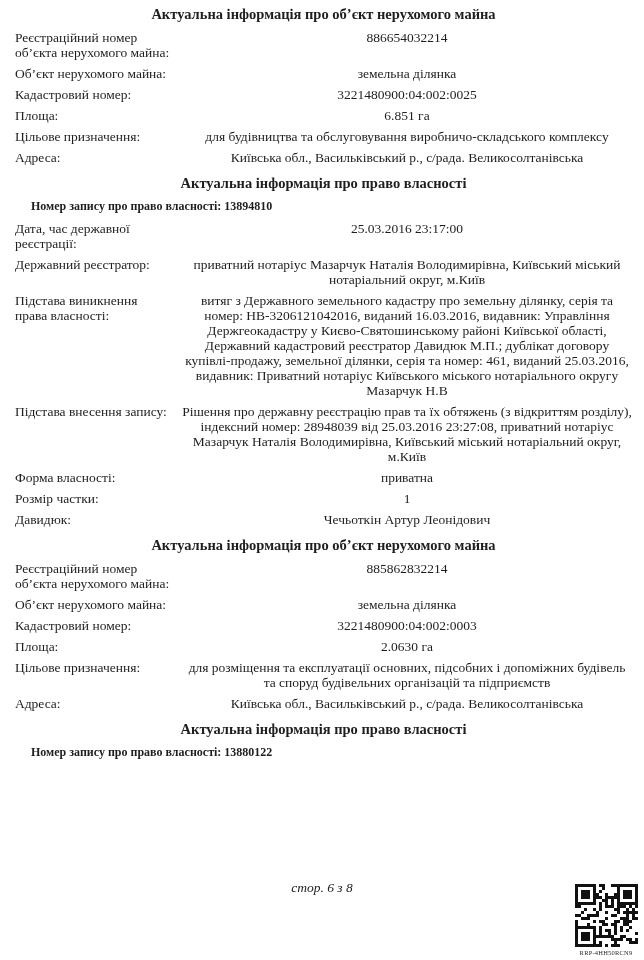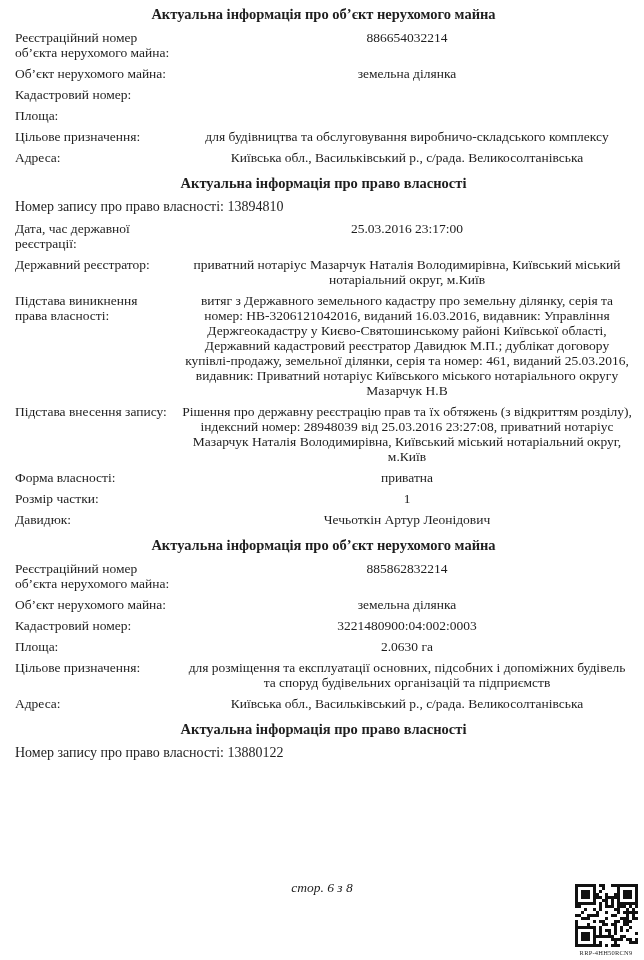--- a/index.html
+++ b/index.html
@@ -27,24 +27,24 @@
     text-align: center;
     font-weight: bold;
     font-size: 14.5px;
     line-height: 17px;
     margin: 10px 0 7px 0;
   }
   .section:first-child .section-title {
     margin-top: 0;
   }
   .record-heading {
-    font-weight: normal;
-    font-size: 14px;
+    font-weight: bold;
+    font-size: 12px;
     line-height: 15px;
-    margin: 0 0 7px 0;
+    margin: 0 0 7px 16px;
   }
   .row {
     display: grid;
     grid-template-columns: 163px 1fr;
     column-gap: 4px;
     margin-bottom: 6px;
     font-size: 13.5px;
     line-height: 15px;
   }
   .row .label {
@@ -98,23 +98,25 @@
       <div class="row">
         <span class="label">Реєстраційний номер об’єкта нерухомого майна:</span>
         <span class="value">886654032214</span>
       </div>
       <div class="row">
         <span class="label">Об’єкт нерухомого майна:</span>
         <span class="value">земельна ділянка</span>
       </div>
       <div class="row">
         <span class="label">Кадастровий номер:</span>
+        <span class="value">3221480900:04:002:0025</span>
       </div>
       <div class="row">
         <span class="label">Площа:</span>
+        <span class="value">6.851 га</span>
       </div>
       <div class="row">
         <span class="label">Цільове призначення:</span>
         <span class="value">для будівництва та обслуговування виробничо-складського комплексу</span>
       </div>
       <div class="row">
         <span class="label">Адреса:</span>
         <span class="value">Київська обл., Васильківський р., с/рада. Великосолтанівська</span>
       </div>
     </div>

